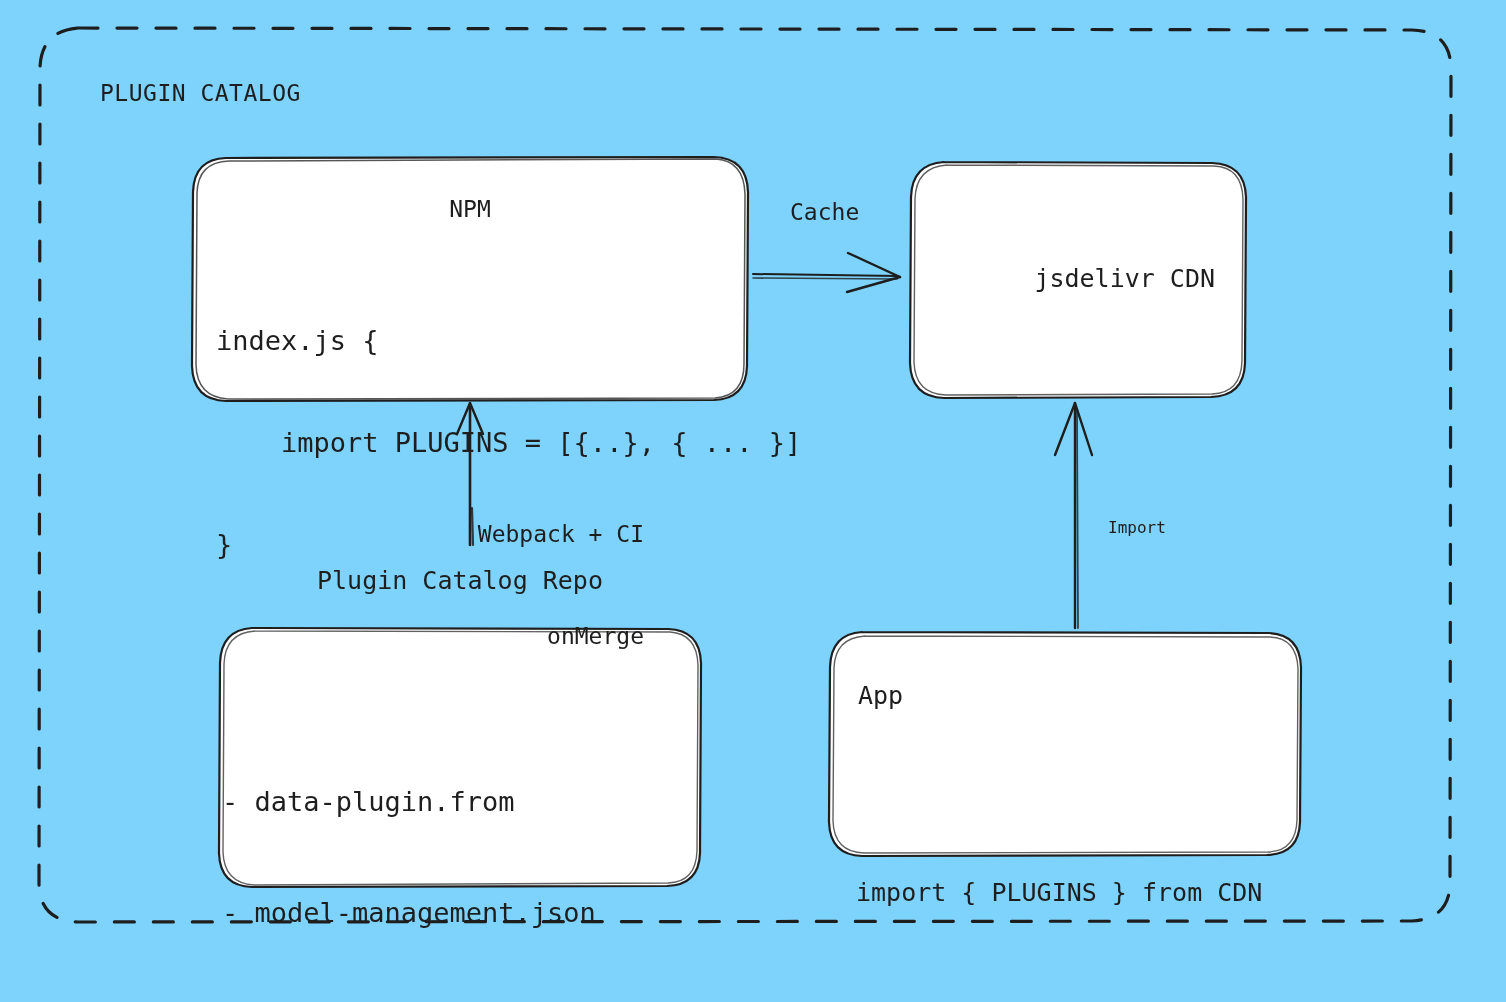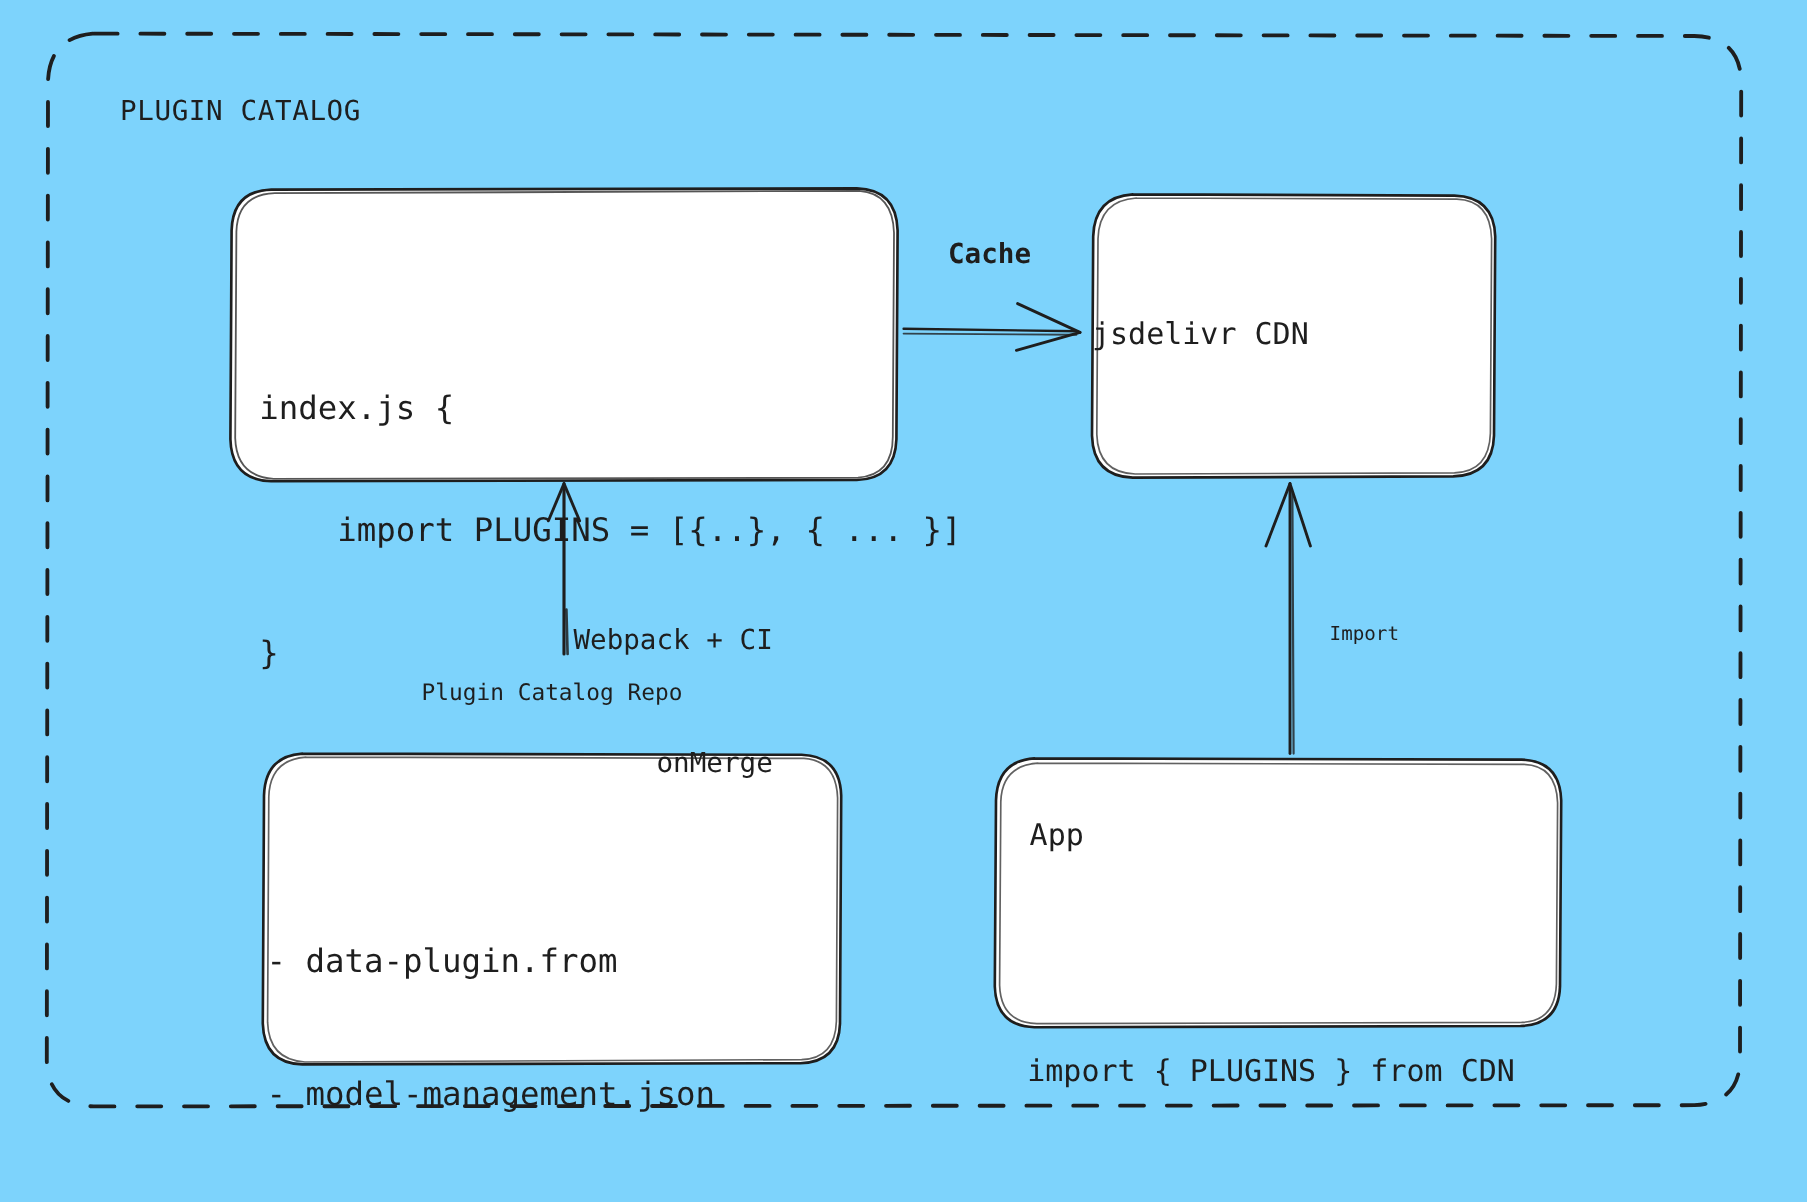--- a/index.html
+++ b/index.html
@@ -46,48 +46,47 @@
   #npm-code {
     left: 216px;
     top: 256px;
     font-size: 27px;
     line-height: 34px;
   }
   #cdn-title {
     left: 910px;
     top: 266px;
     width: 305px;
-    text-align: left;
+    text-align: right;
     font-size: 25px;
   }
   #cache-label {
     left: 790px;
     top: 201px;
     font-size: 23px;
-    font-weight: bold;
   }
   #import-label {
     left: 1108px;
     top: 520px;
     font-size: 16px;
   }
   #webpack-label {
     left: 280px;
     top: 449px;
     width: 364px;
     text-align: right;
     font-size: 23px;
     line-height: 34px;
   }
   #repo-label {
     left: 220px;
     top: 568px;
     width: 480px;
     text-align: center;
-    font-size: 19px;
+    font-size: 25px;
   }
   #repo-list {
     left: 222px;
     top: 709px;
     font-size: 27px;
     line-height: 37px;
   }
   #app-title {
     left: 858px;
     top: 683px;
@@ -149,20 +148,21 @@
       <path d="M 1075 628 L 1075 405" fill="none" stroke="#1e1e1e" stroke-width="2.4" stroke-linecap="round"></path>
       <path d="M 1078 628 L 1077 410" fill="none" stroke="#1e1e1e" stroke-width="1.8" stroke-linecap="round" opacity="0.8"></path>
       <path d="M 1055 455 L 1075 403" fill="none" stroke="#1e1e1e" stroke-width="2.4" stroke-linecap="round"></path>
       <path d="M 1092 455 L 1075 403" fill="none" stroke="#1e1e1e" stroke-width="2.4" stroke-linecap="round"></path>
     </g>
 
   </svg>
 
   <div class="lbl" id="group-title">PLUGIN CATALOG</div>
 
+  <div class="lbl" id="npm-title">NPM</div>
 
   <div class="lbl" id="npm-code">
     <div>index.js {</div>
     <div>    import PLUGINS = [{..}, { ... }]</div>
     <div>}</div>
   </div>
 
   <div class="lbl" id="cdn-title">jsdelivr CDN</div>
 
   <div class="lbl" id="cache-label">Cache</div>

